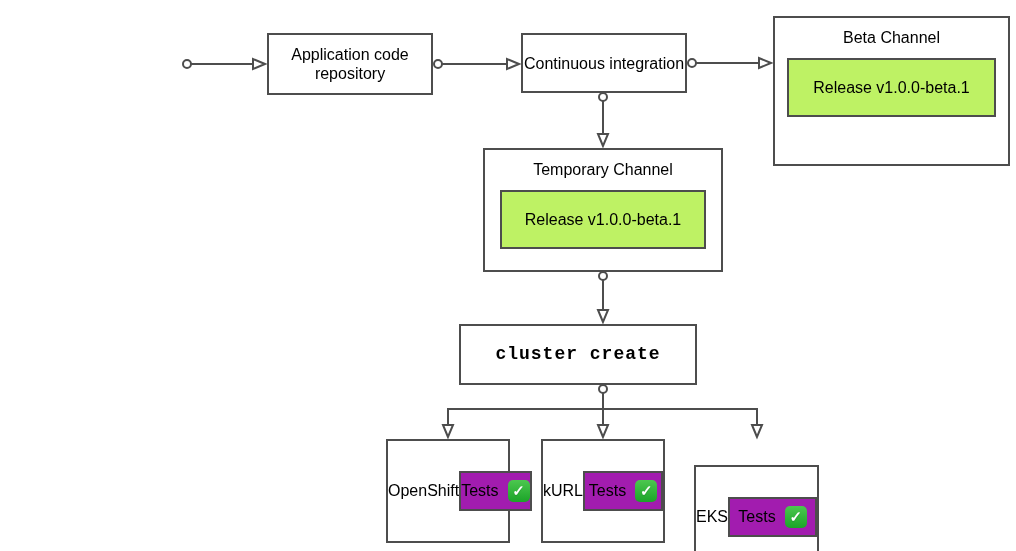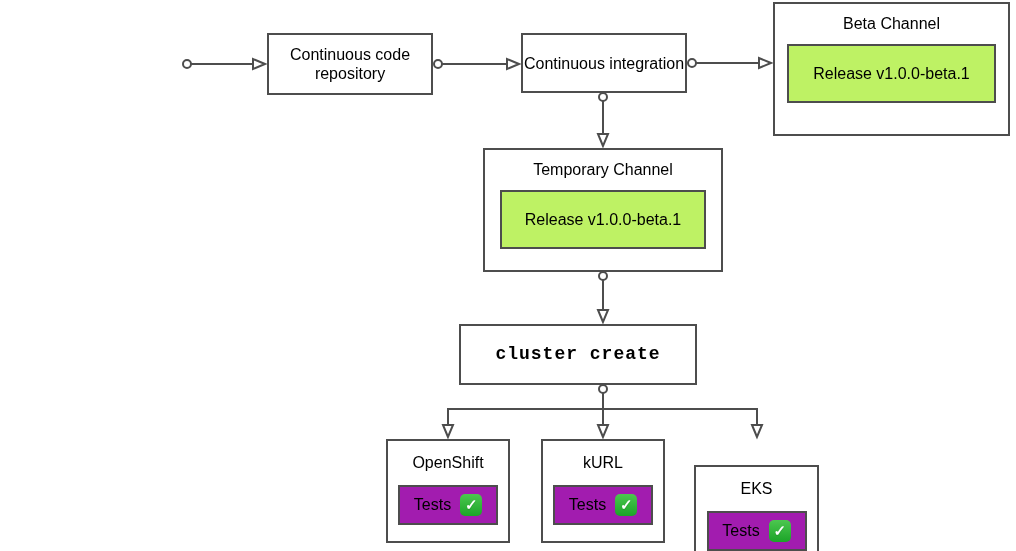--- a/index.html
+++ b/index.html
@@ -31,21 +31,21 @@
 
   .container-node {
     position: absolute;
     background: #ffffff;
     border: 2px solid #4d4d4d;
     display: flex;
     flex-direction: column;
     align-items: center;
     text-align: center;
   }
-  .node-beta  { left: 773px; top: 2px;   width: 237px; height: 134px; }
+  .node-beta  { left: 773px; top: 16px;   width: 237px; height: 150px; }
   .node-temp  { left: 483px; top: 148px; width: 240px; height: 124px; }
 
   .container-title {
     height: 40px;
     display: flex; align-items: center; justify-content: center;
     font-size: 16px;
   }
   .release-box {
     border: 2px solid #4d4d4d;
     background: #bef264;
@@ -62,21 +62,21 @@
     font-size: 18px;
     letter-spacing: 1px;
   }
 
   .test-node {
     position: absolute;
     background: #ffffff;
     border: 2px solid #4d4d4d;
     width: 124px; height: 104px;
     display: flex;
-    flex-direction: column;
+    flex-direction: row;
     align-items: center;
     text-align: center;
   }
   .node-openshift { left: 386px; top: 439px; }
   .node-kurl      { left: 541px; top: 439px; }
   .node-eks       { left: 694px; top: 465px; width: 125px; }
 
   .test-title {
     height: 44px;
     display: flex; align-items: center; justify-content: center;
@@ -145,21 +145,21 @@
       <polyline points="448,425 448,409 757,409 757,425"></polyline>
       <line x1="603" y1="409" x2="603" y2="425"></line>
       <polygon points="448,437 443,425 453,425" fill="#ffffff"></polygon>
       <polygon points="603,437 598,425 608,425" fill="#ffffff"></polygon>
       <polygon points="757,437 752,425 762,425" fill="#ffffff"></polygon>
     </g>
   </svg>
 
 
   <div class="node node-repo">
-    <span>Continuous code repository</span>
+    <span>Application code repository</span>
   </div>
 
   <div class="node node-ci">
     <span>Continuous integration</span>
   </div>
 
   <div class="container-node node-beta">
     <div class="container-title">Beta Channel</div>
     <div class="release-box">
       <span>Release v1.0.0-beta.1</span>

